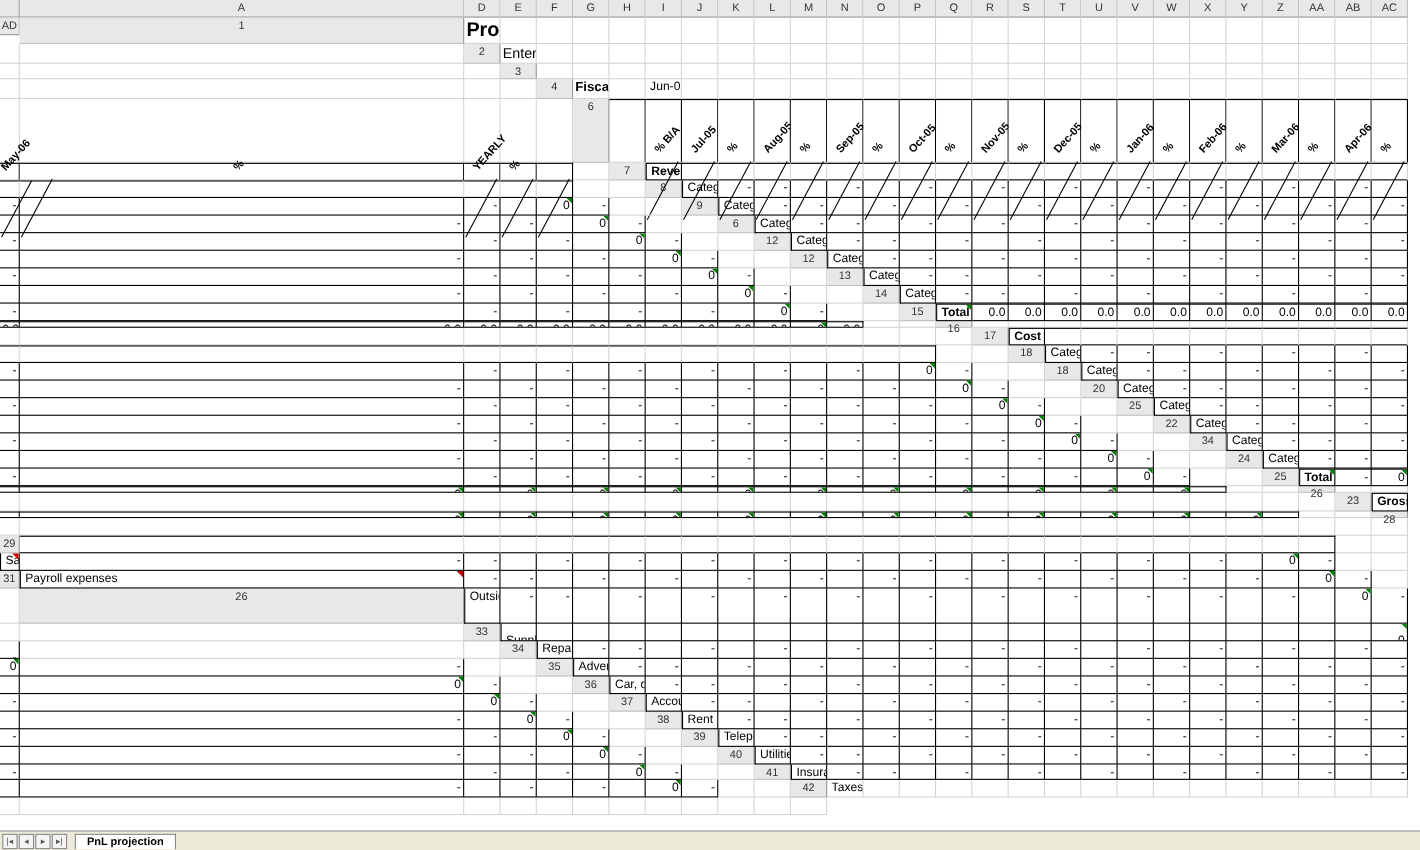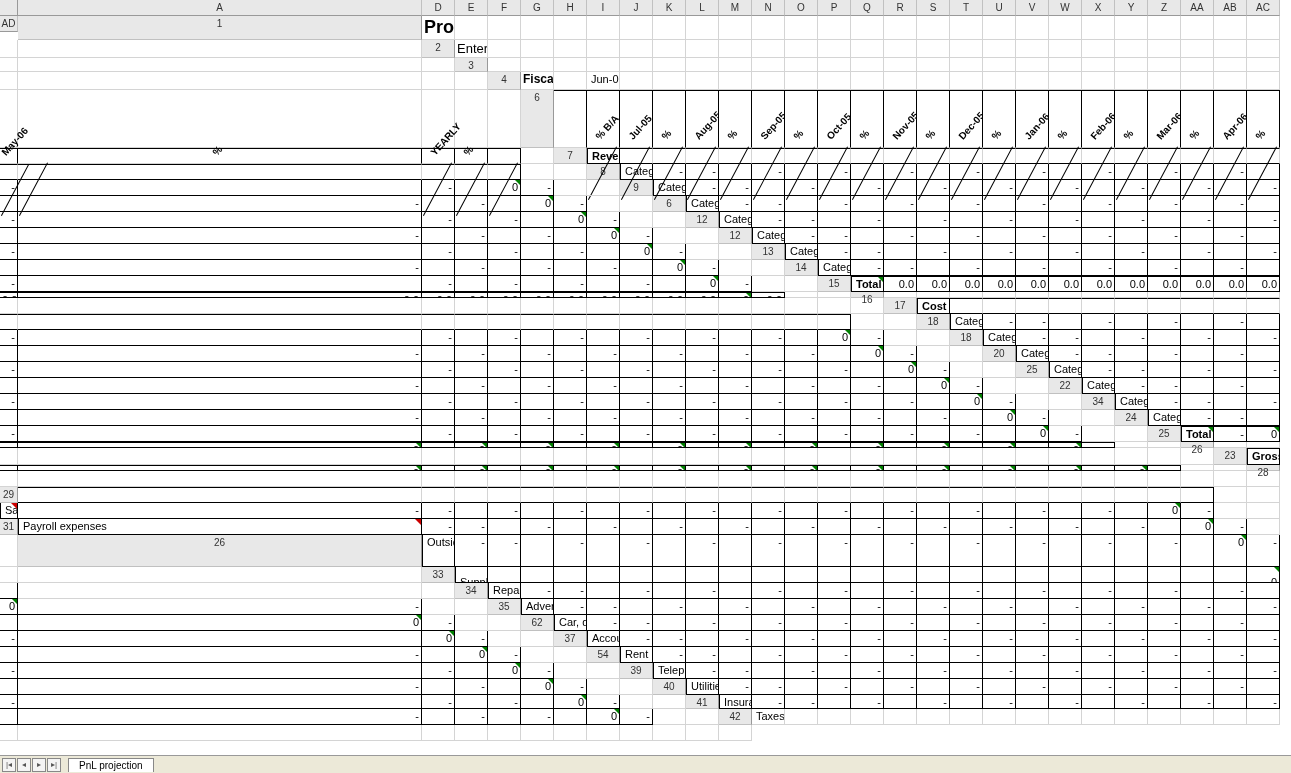--- a/index.html
+++ b/index.html
@@ -142,21 +142,21 @@
     margin-right: 1px;
     display:flex;align-items:center;justify-content:center;
     font-size:8px; color:#555;
   }
   .tab {
     background: #fff;
     border: 1px solid #888;
     border-bottom: none;
     padding: 1px 10px;
     margin-left: 4px;
-    font-weight: normal;
+    font-weight: bold;
   }
 </style>
 </head>
 <body>
 
 <div class="spreadsheet" id="grid" style="grid-template-rows: 16px 24px 18px 14px 18px 58px 16px 16px 16px 16px 16px 16px 16px 16px 16px 6px 16px 16px 16px 16px 16px 16px 16px 16px 16px 6px 17px 6px 16px 16px 16px 16px 32px 16px 16px 16px 16px 16px 16px 16px 16px 14px;">
     <div class="corner"></div>
     <div class="col-header">A</div>
     <div class="col-header">D</div>
     <div class="col-header">E</div>
@@ -1212,21 +1212,21 @@
     <div class="cell right border-bottom border-right-b">-</div>
     <div class="cell right border-bottom border-right-b"></div>
     <div class="cell right border-bottom border-right-b">-</div>
     <div class="cell right border-bottom border-right-b"></div>
     <div class="cell right border-bottom border-right-b">-</div>
     <div class="cell right border-bottom border-right-b"></div>
     <div class="cell right border-bottom border-right-b green-tri">0</div>
     <div class="cell right border-bottom border-right-b">-</div>
     <div class="cell "></div>
     <div class="cell "></div>
-    <div class="row-header ">62</div>
+    <div class="row-header ">36</div>
     <div class="cell indent border-left border-right-b border-bottom">Car, delivery and travel</div>
     <div class="cell right border-bottom border-right-b">-</div>
     <div class="cell right border-bottom border-right-b">-</div>
     <div class="cell right border-bottom border-right-b"></div>
     <div class="cell right border-bottom border-right-b">-</div>
     <div class="cell right border-bottom border-right-b"></div>
     <div class="cell right border-bottom border-right-b">-</div>
     <div class="cell right border-bottom border-right-b"></div>
     <div class="cell right border-bottom border-right-b">-</div>
     <div class="cell right border-bottom border-right-b"></div>
@@ -1270,21 +1270,21 @@
     <div class="cell right border-bottom border-right-b">-</div>
     <div class="cell right border-bottom border-right-b"></div>
     <div class="cell right border-bottom border-right-b">-</div>
     <div class="cell right border-bottom border-right-b"></div>
     <div class="cell right border-bottom border-right-b">-</div>
     <div class="cell right border-bottom border-right-b"></div>
     <div class="cell right border-bottom border-right-b green-tri">0</div>
     <div class="cell right border-bottom border-right-b">-</div>
     <div class="cell "></div>
     <div class="cell "></div>
-    <div class="row-header ">54</div>
+    <div class="row-header ">38</div>
     <div class="cell indent border-left border-right-b border-bottom">Rent</div>
     <div class="cell right border-bottom border-right-b">-</div>
     <div class="cell right border-bottom border-right-b">-</div>
     <div class="cell right border-bottom border-right-b"></div>
     <div class="cell right border-bottom border-right-b">-</div>
     <div class="cell right border-bottom border-right-b"></div>
     <div class="cell right border-bottom border-right-b">-</div>
     <div class="cell right border-bottom border-right-b"></div>
     <div class="cell right border-bottom border-right-b">-</div>
     <div class="cell right border-bottom border-right-b"></div>

